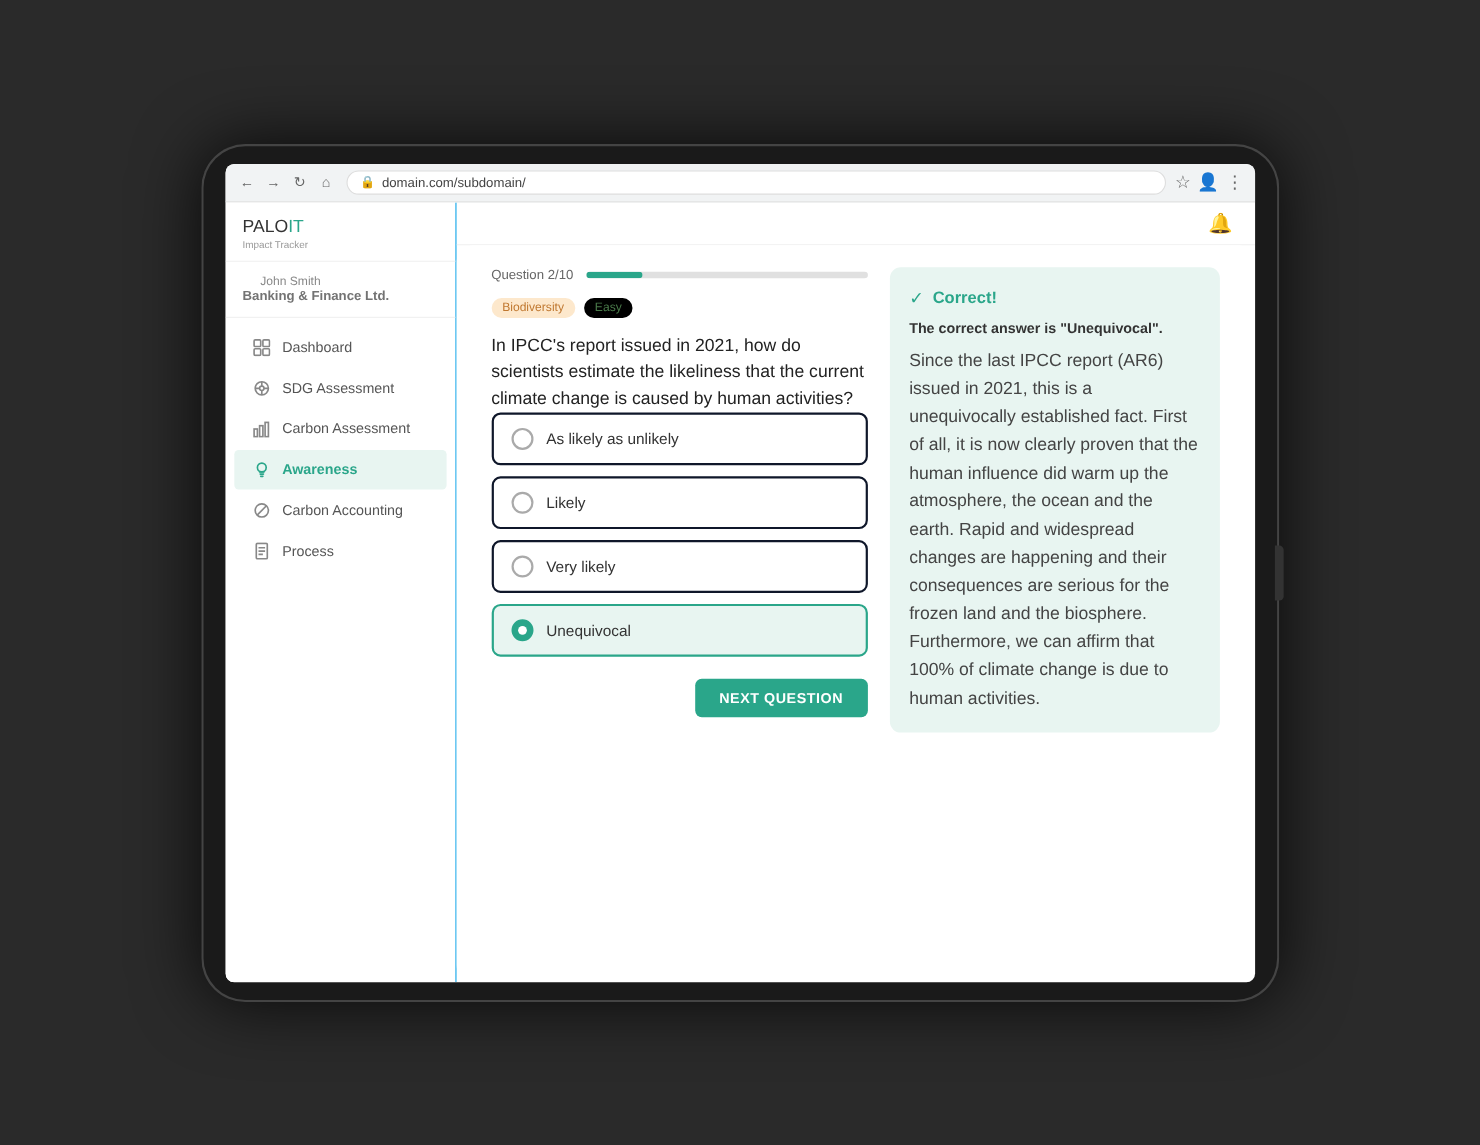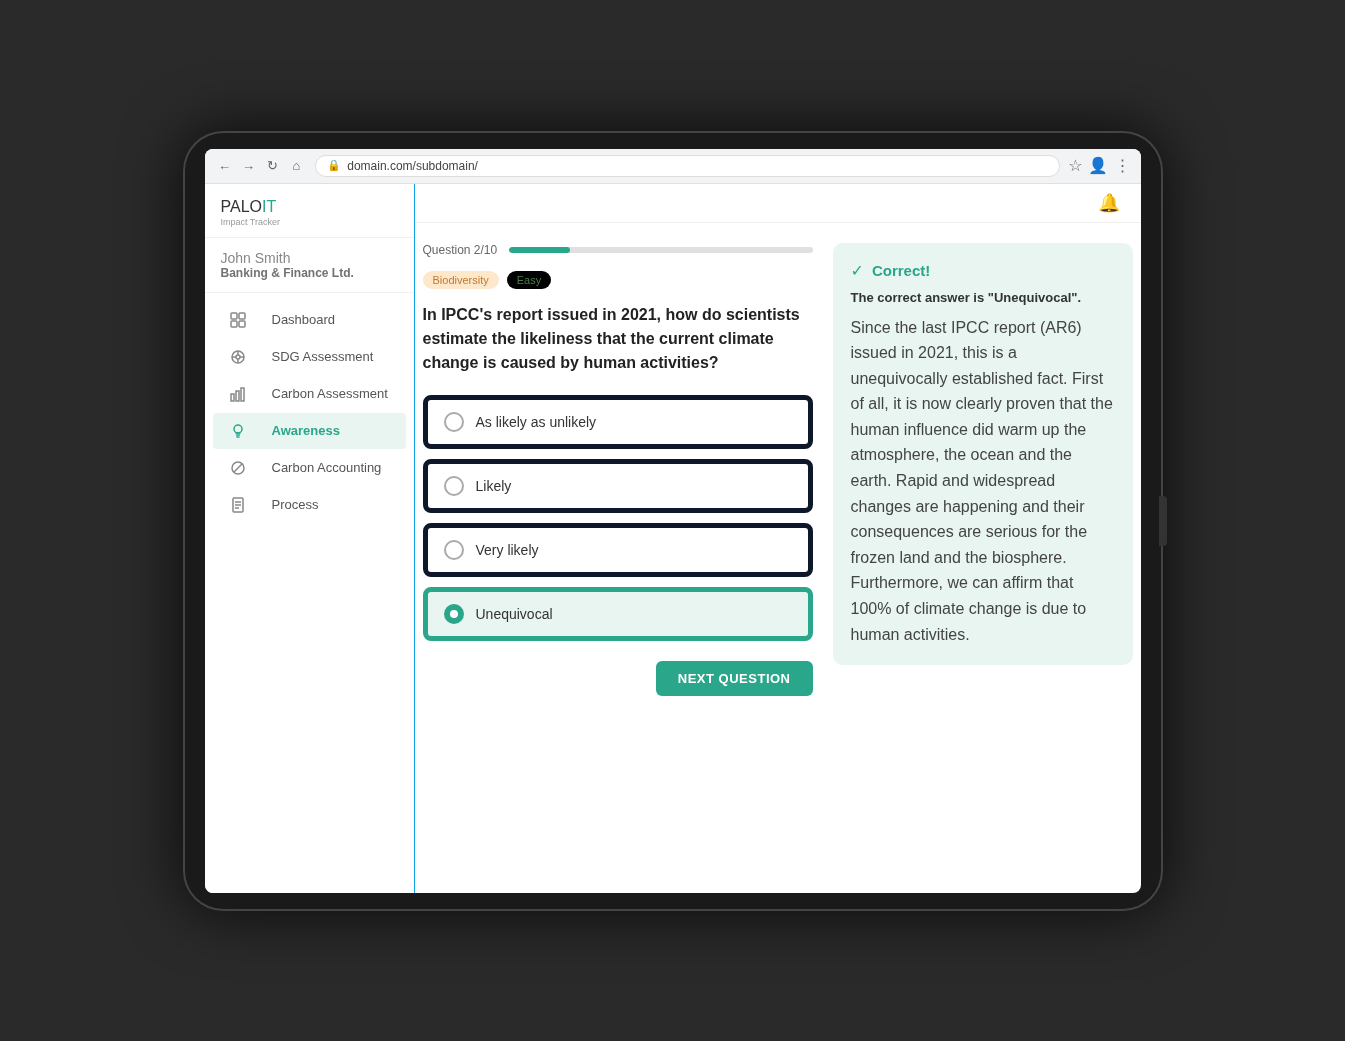--- a/index.html
+++ b/index.html
@@ -111,36 +111,37 @@
     .logo-subtitle {
       font-size: 9px;
       color: #999;
       margin-top: 1px;
     }
     .sidebar-user {
       padding: 12px 16px;
       border-bottom: 1px solid #f0f0f0;
     }
     .sidebar-user-name {
-      font-size: 14px;
+      font-size: 11px;
       color: #888;
+      margin-left: 16px;
     }
     .sidebar-user-org {
       font-size: 12px;
       font-weight: 600;
       color: #737373;
     }
     .sidebar-nav {
       padding: 8px 0;
       flex: 1;
     }
     .nav-item {
       display: flex;
       align-items: center;
-      gap: 25px;
+      gap: 10px;
       padding: 9px 16px;
       font-size: 13px;
       color: #555;
       cursor: pointer;
       border-radius: 4px;
       margin: 1px 8px;
     }
     .nav-item.active {
       background: #e8f5f1;
       color: #2aa68a;
@@ -152,21 +153,21 @@
       display: flex;
       align-items: center;
       justify-content: center;
       flex-shrink: 0;
     }
     .nav-icon svg { width: 16px; height: 16px; }
 
     
     .main-content {
       flex: 1;
-      padding: 20px 8px;
+      padding: 20px 32px;
       overflow-y: auto;
       background: #fff;
       display: flex;
       gap: 20px;
       border-radius: 16px;
     }
 
     
     .question-area {
       flex: 1;
@@ -203,39 +204,38 @@
       padding: 3px 10px;
       border-radius: 12px;
       font-size: 11px;
       font-weight: 500;
     }
     .tag-biodiversity { background: #fde8cc; color: #c07830; }
     .tag-easy { background: #000000; color: #4a7a4a; }
 
     .question-text {
       font-size: 16px;
-      font-weight: 700;
+      font-weight: 400;
       color: #222;
       line-height: 1.5;
-      margin-bottom: 20px;
     }
 
     
     .options-list {
       display: flex;
       flex-direction: column;
       gap: 10px;
       margin-bottom: 20px;
     }
     .option-item {
       display: flex;
       align-items: center;
       gap: 12px;
       padding: 12px 16px;
-      border: 5px solid #0f172a;
+      border: 2px solid #0f172a;
       border-radius: 8px;
       cursor: pointer;
       font-size: 14px;
       color: #333;
     }
     .option-item.selected {
       background: #e8f5f1;
       border-color: #2aa68a;
     }
     .radio-circle {

